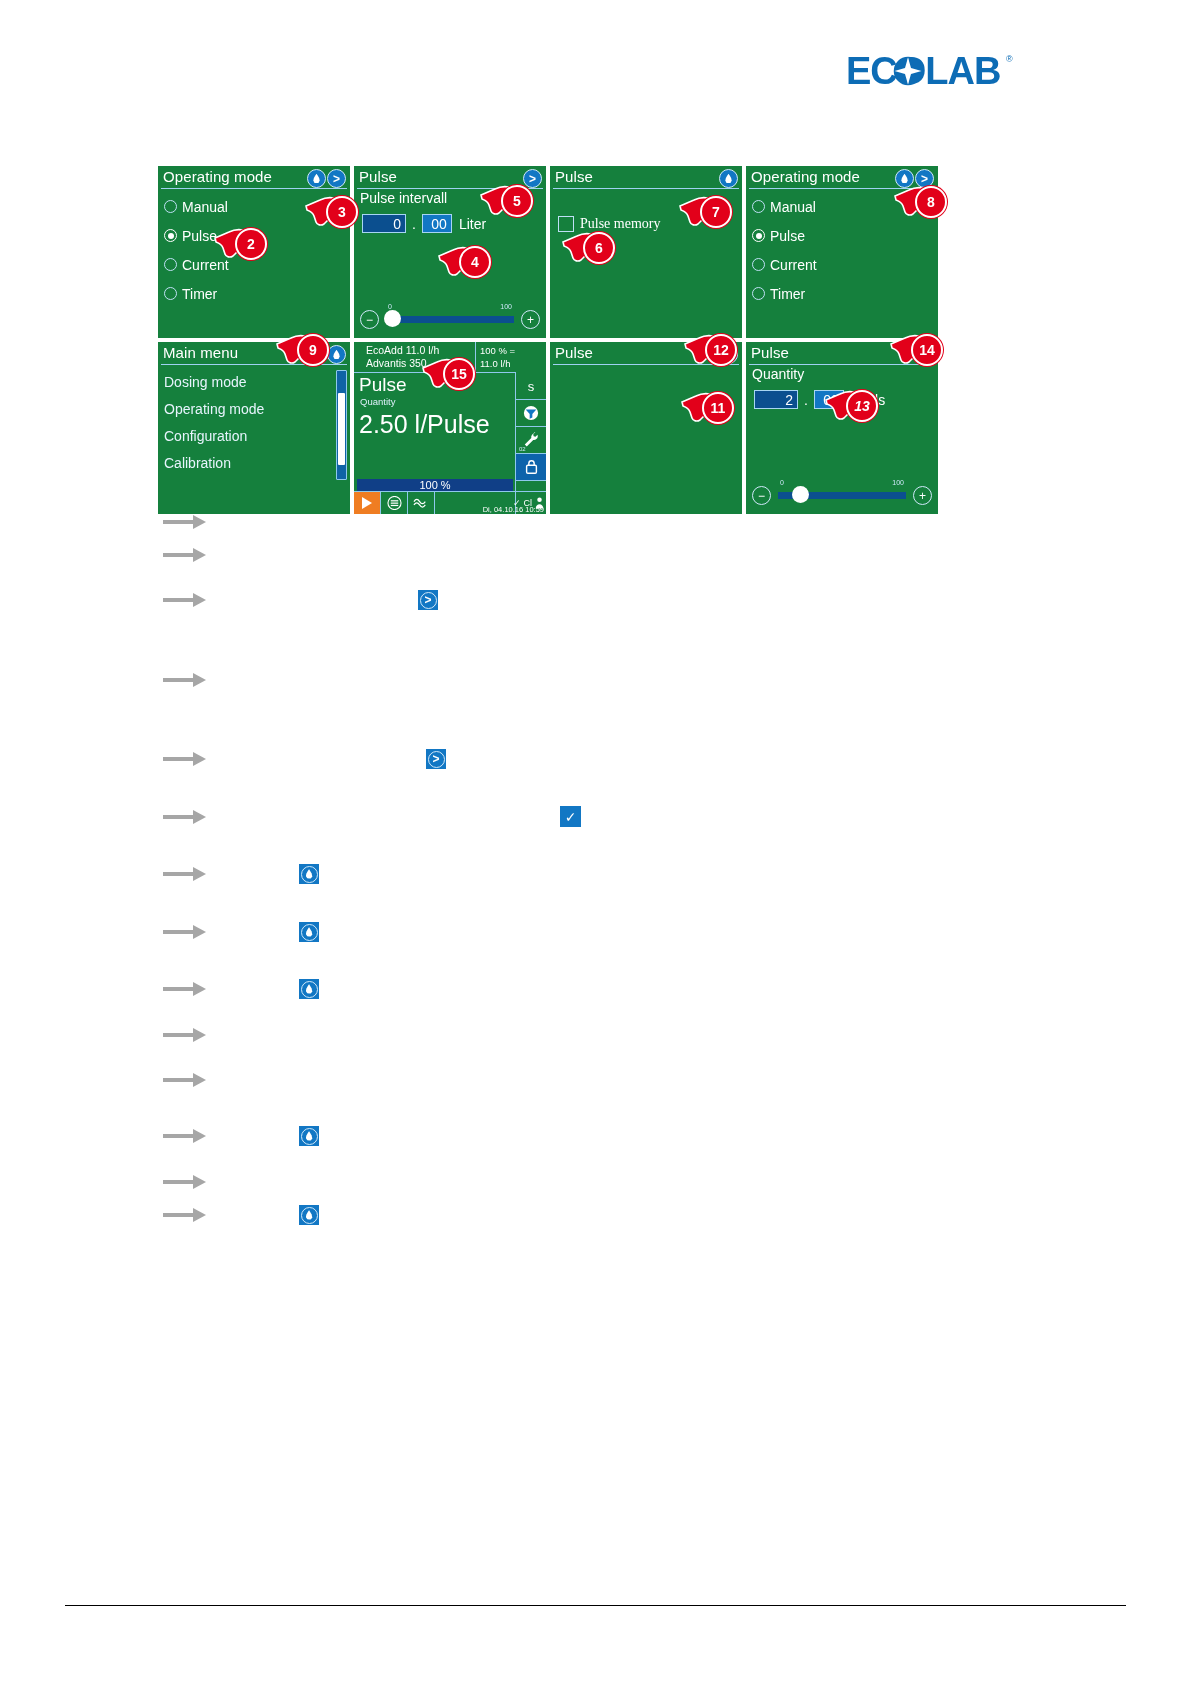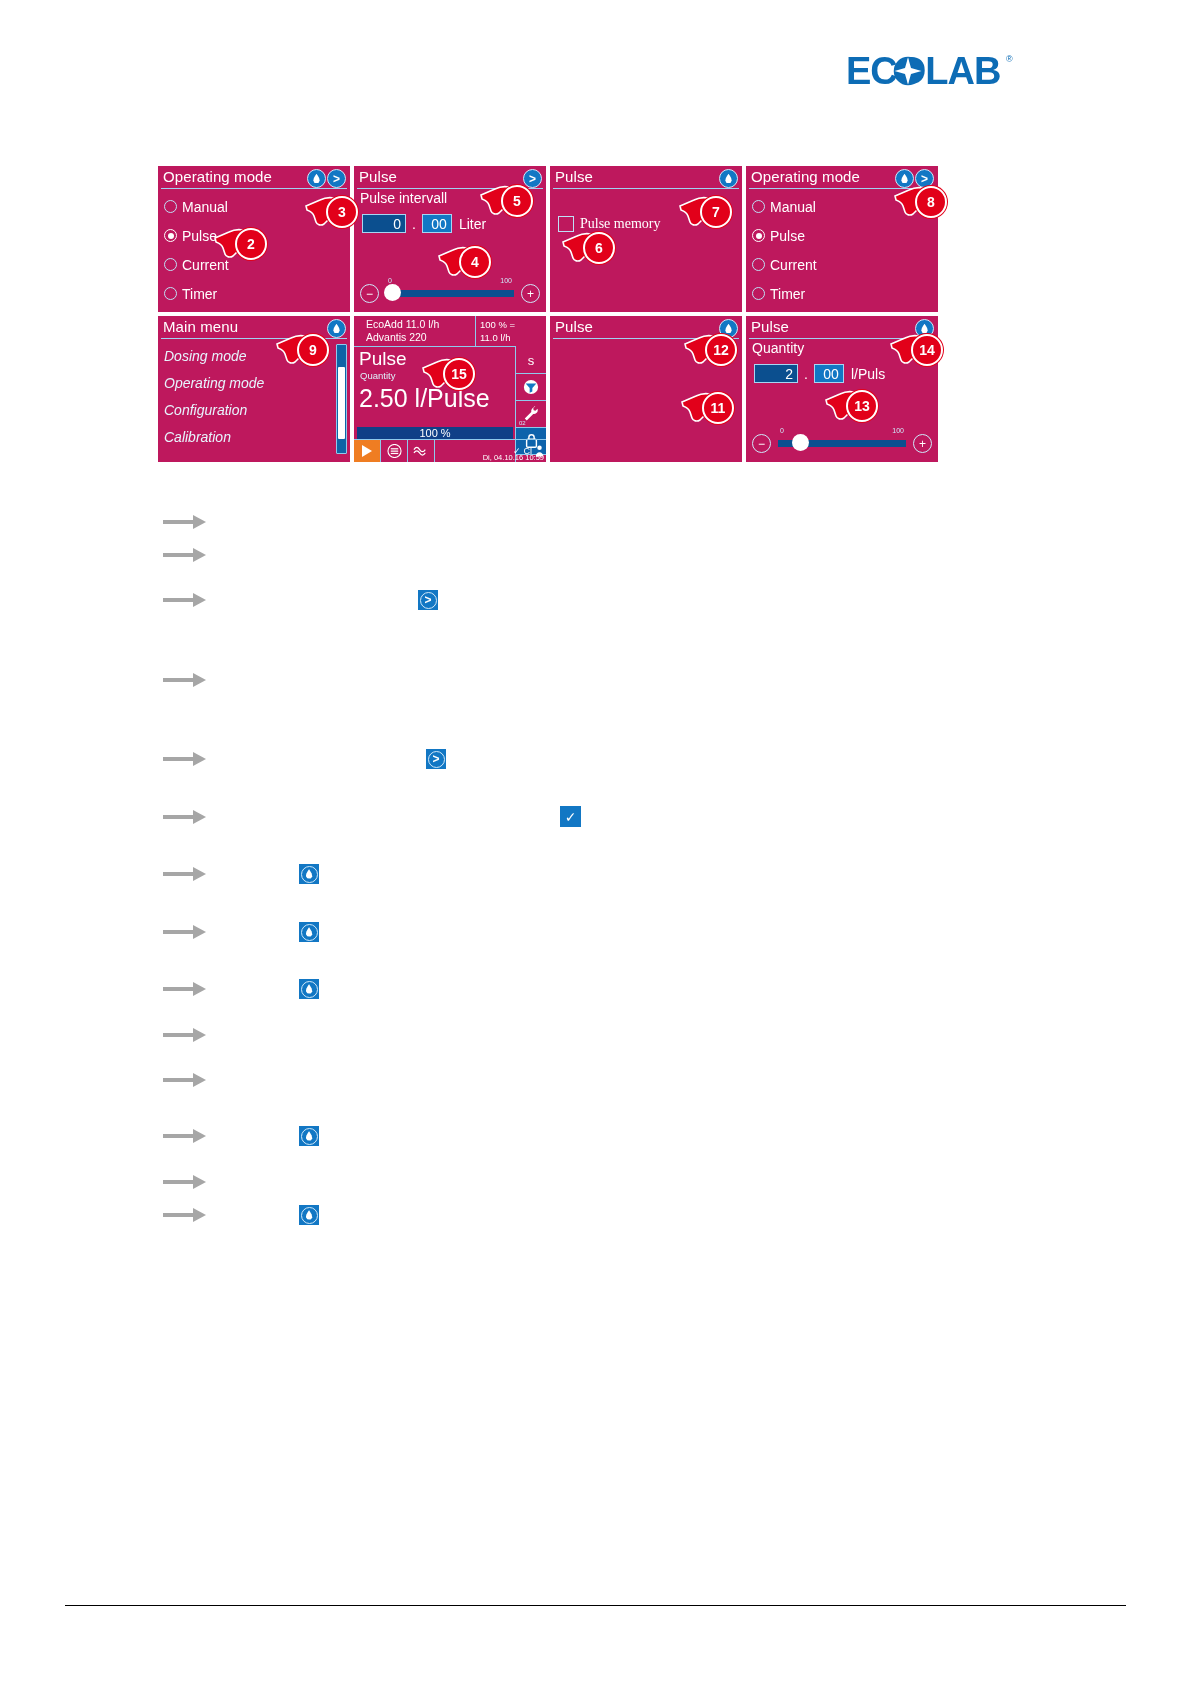--- a/index.html
+++ b/index.html
@@ -21,21 +21,21 @@
     position:absolute;left:47px;top:4px;width:30px;height:30px;
   }
   .logo-reg{
     position:absolute;left:160px;top:2px;font-size:9px;color:#0d6cb5;
   }
 
   
   .panels{position:absolute;left:158px;top:166px;}
   .prow{display:flex;gap:4px;margin-bottom:4px;}
   .panel{
-    width:192px;height:146px;background:#be185d;position:relative;
+    width:192px;height:172px;background:#15803d;position:relative;
     color:#ffffff;overflow:hidden;
     font-size:12.5px;
   }
   .p-title{
     position:absolute;left:5px;top:2px;font-size:15px;line-height:18px;
     color:#ffffff;font-weight:normal;letter-spacing:0.1px;
   }
   .p-titlebar-line{
     position:absolute;left:3px;right:3px;top:22px;height:1px;background:#9fd2f2;
   }
@@ -62,21 +62,21 @@
     width:11px;height:11px;border-radius:50%;border:1.4px solid #bfe0f6;
     margin-right:5px;flex:0 0 auto;background:transparent;
     display:flex;align-items:center;justify-content:center;
   }
   .radio.on{border-color:#ffffff;}
   .radio.on::after{content:"";width:6px;height:6px;border-radius:50%;background:#ffffff;}
   .rlabel{font-size:14px;color:#ffffff;line-height:14px;}
 
   
   .menulist{position:absolute;left:6px;top:26px;right:16px;}
-  .mitem{height:27px;display:flex;align-items:center;font-size:14px;color:#e7f4fd;font-style:italic;}
+  .mitem{height:27px;display:flex;align-items:center;font-size:14px;color:#e7f4fd;}
   .scrollbar{
     position:absolute;right:3px;top:28px;width:9px;height:108px;
     background:#0f63a6;border:1px solid #8fc9ec;border-radius:1px;
   }
   .scrollthumb{
     position:absolute;left:1px;top:22px;width:7px;height:72px;background:#ffffff;border-radius:1px;
   }
 
   
   .fieldrow{position:absolute;left:8px;top:48px;display:flex;align-items:center;}
@@ -326,21 +326,21 @@
       </div>
       <div class="scrollbar">
         <div class="scrollthumb"></div>
       </div>
     </div>
 
     <div class="panel">
       <div class="disp-head">
         <div class="l">
           <div>EcoAdd 11.0 l/h</div>
-          <div>Advantis 220</div>
+          <div>Advantis 350</div>
         </div>
         <div class="r">
           <div>100 % =</div>
           <div>11.0 l/h</div>
         </div>
       </div>
       <div class="disp-hr"></div>
 
       <div class="disp-body">
         <div class="disp-mode">Pulse</div>
@@ -496,21 +496,21 @@
         <path d="M2 13 L16 7 C20 5 25 4 30 5 L42 7 C45 8 45 13 42 15 L34 19 C31 21 27 24 24 27 L20 31 C17 33 13 32 12 29 L10 23 C9 20 6 18 3 17 Z" fill="#e2001a" stroke="#ffffff" stroke-width="1.6"></path>
       </svg>
       <div class="cnum">11</div>
     </div>
     <div class="callout" style="left: 705px; top: 334px;">
       <svg width="46" height="34" viewBox="0 0 46 34" style="position: absolute; left: -22px; top: -3px;">
         <path d="M2 13 L16 7 C20 5 25 4 30 5 L42 7 C45 8 45 13 42 15 L34 19 C31 21 27 24 24 27 L20 31 C17 33 13 32 12 29 L10 23 C9 20 6 18 3 17 Z" fill="#e2001a" stroke="#ffffff" stroke-width="1.6"></path>
       </svg>
       <div class="cnum">12</div>
     </div>
-    <div class="callout" style="left: 846px; top: 390px;">
+    <div class="callout" style="left: 846px; top: 390px; font-style: italic;">
       <svg width="46" height="34" viewBox="0 0 46 34" style="position: absolute; left: -22px; top: -3px;">
         <path d="M2 13 L16 7 C20 5 25 4 30 5 L42 7 C45 8 45 13 42 15 L34 19 C31 21 27 24 24 27 L20 31 C17 33 13 32 12 29 L10 23 C9 20 6 18 3 17 Z" fill="#e2001a" stroke="#ffffff" stroke-width="1.6"></path>
       </svg>
       <div class="cnum">13</div>
     </div>
     <div class="callout" style="left: 911px; top: 334px; text-align: center;">
       <svg width="46" height="34" viewBox="0 0 46 34" style="position: absolute; left: -22px; top: -3px;">
         <path d="M2 13 L16 7 C20 5 25 4 30 5 L42 7 C45 8 45 13 42 15 L34 19 C31 21 27 24 24 27 L20 31 C17 33 13 32 12 29 L10 23 C9 20 6 18 3 17 Z" fill="#e2001a" stroke="#ffffff" stroke-width="1.6"></path>
       </svg>
       <div class="cnum">14</div>

